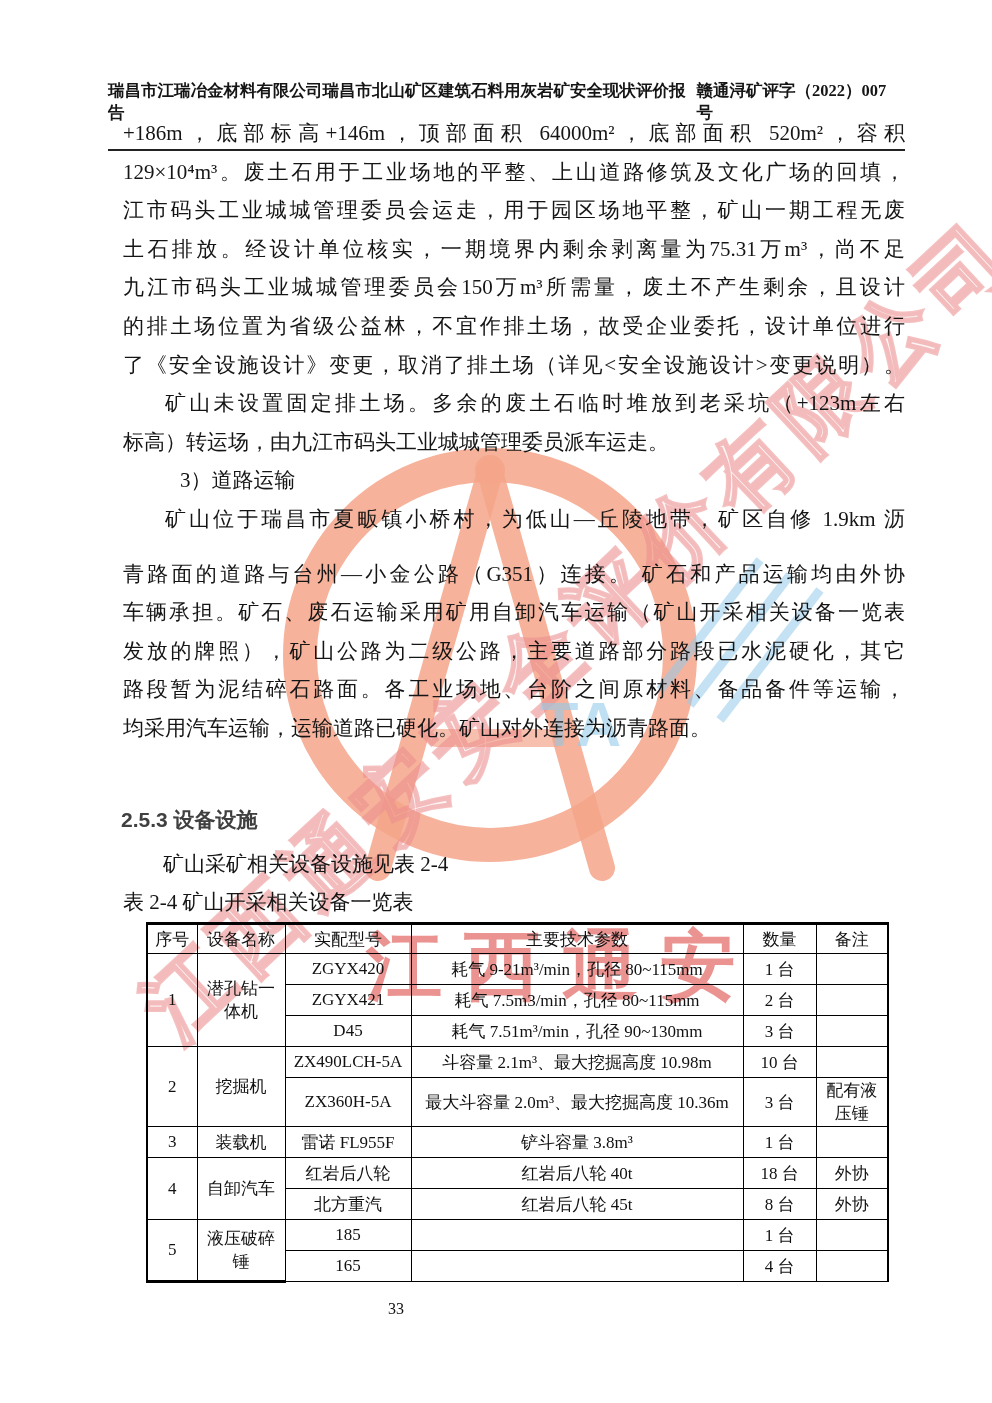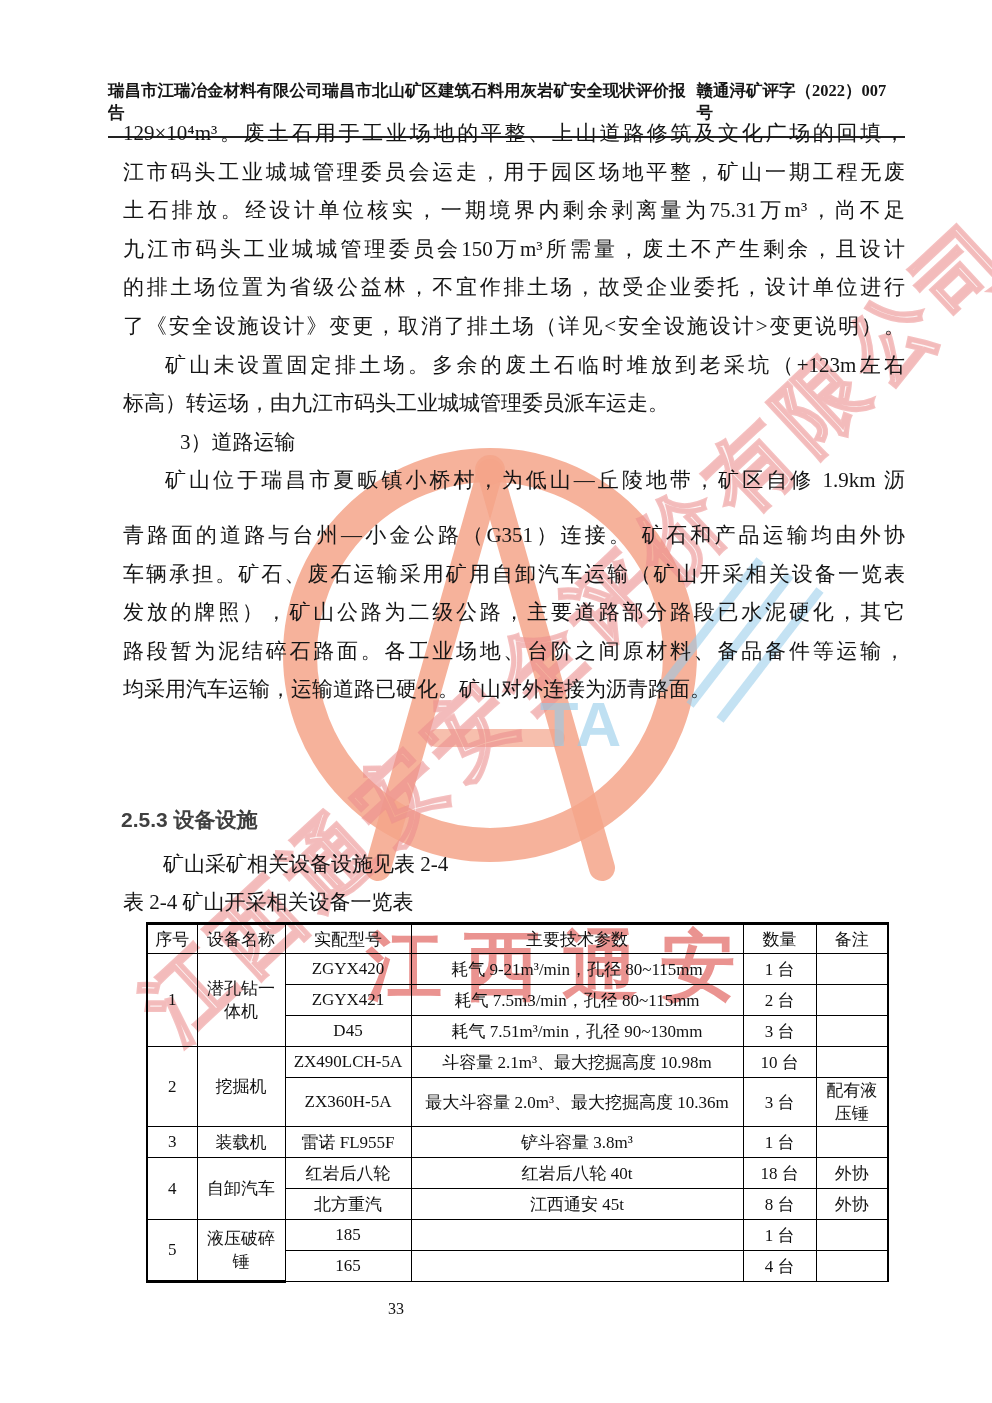--- a/index.html
+++ b/index.html
@@ -32,21 +32,21 @@
     font-family:"Liberation Sans","DejaVu Sans",sans-serif;
     font-size:63px;font-weight:bold;letter-spacing:2px;
     color:rgba(148,203,233,0.6);
   }
   
   .content{position:absolute;inset:0;z-index:1;}
   .header{
     position:absolute;left:108px;top:80px;width:797px;
     display:flex;justify-content:space-between;align-items:flex-end;
     font-size:16.5px;font-weight:bold;color:#151515;
-    border-bottom:2px solid #222;padding-bottom:12px;
+    border-bottom:2px solid #222;padding-bottom:25px;
   }
   .body-lines{
     position:absolute;left:123px;top:114px;width:782px;
     font-size:21px;line-height:38.6px;color:#151515;
   }
   .line{text-align:justify;text-align-last:justify;}
   .line.end{text-align-last:left;}
   .heading{
     position:absolute;left:121px;top:806px;
     font-family:"Liberation Sans","DejaVu Sans",sans-serif;
@@ -98,20 +98,21 @@
   </div>
 
   <div class="content">
 
     <div class="header">
       <span>瑞昌市江瑞冶金材料有限公司瑞昌市北山矿区建筑石料用灰岩矿安全现状评价报告</span>
       <span>赣通浔矿评字（2022）007 号</span>
     </div>
 
     <div class="body-lines" id="body-lines">
+        <div class="line" style="text-indent: 0px;">+186m，底部标高+146m，顶部面积 64000m²，底部面积 520m²，容积</div>
         <div class="line" style="text-indent: 0px;">129×10⁴m³。废土石用于工业场地的平整、上山道路修筑及文化广场的回填，</div>
         <div class="line" style="text-indent: 0px;">江市码头工业城城管理委员会运走，用于园区场地平整，矿山一期工程无废</div>
         <div class="line" style="text-indent: 0px;">土石排放。经设计单位核实，一期境界内剩余剥离量为75.31万m³，尚不足</div>
         <div class="line" style="text-indent: 0px;">九江市码头工业城城管理委员会150万m³所需量，废土不产生剩余，且设计</div>
         <div class="line" style="text-indent: 0px;">的排土场位置为省级公益林，不宜作排土场，故受企业委托，设计单位进行</div>
         <div class="line" style="text-indent: 0px;">了《安全设施设计》变更，取消了排土场（详见&lt;安全设施设计&gt;变更说明）。</div>
         <div class="line" style="text-indent: 42px;">矿山未设置固定排土场。多余的废土石临时堆放到老采坑（+123m左右</div>
         <div class="line end" style="text-indent: 0px;">标高）转运场，由九江市码头工业城城管理委员派车运走。</div>
         <div class="line end" style="text-indent: 57px;">3）道路运输</div>
         <div class="line" style="text-indent: 42px;">矿山位于瑞昌市夏畈镇小桥村，为低山—丘陵地带，矿区自修 1.9km 沥</div>
@@ -191,21 +192,21 @@
           <tr>
             <td rowspan="2">4</td>
             <td rowspan="2">自卸汽车</td>
             <td>红岩后八轮</td>
             <td>红岩后八轮 40t</td>
             <td>18 台</td>
             <td>外协</td>
           </tr>
           <tr>
             <td>北方重汽</td>
-            <td>江西通安 45t</td>
+            <td>红岩后八轮 45t</td>
             <td>8 台</td>
             <td>外协</td>
           </tr>
           <tr>
             <td rowspan="2" class="tb">5</td>
             <td rowspan="2" class="tb">液压破碎锤</td>
             <td>185</td>
             <td></td>
             <td>1 台</td>
             <td></td>

